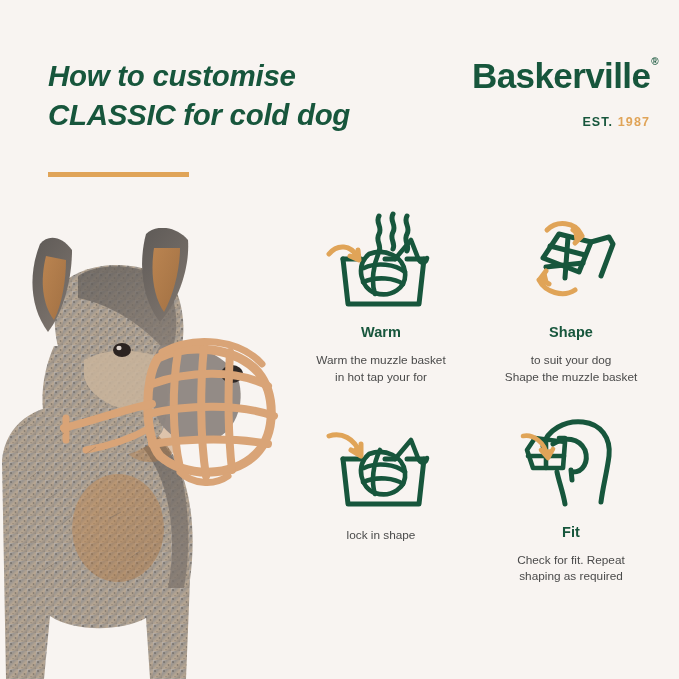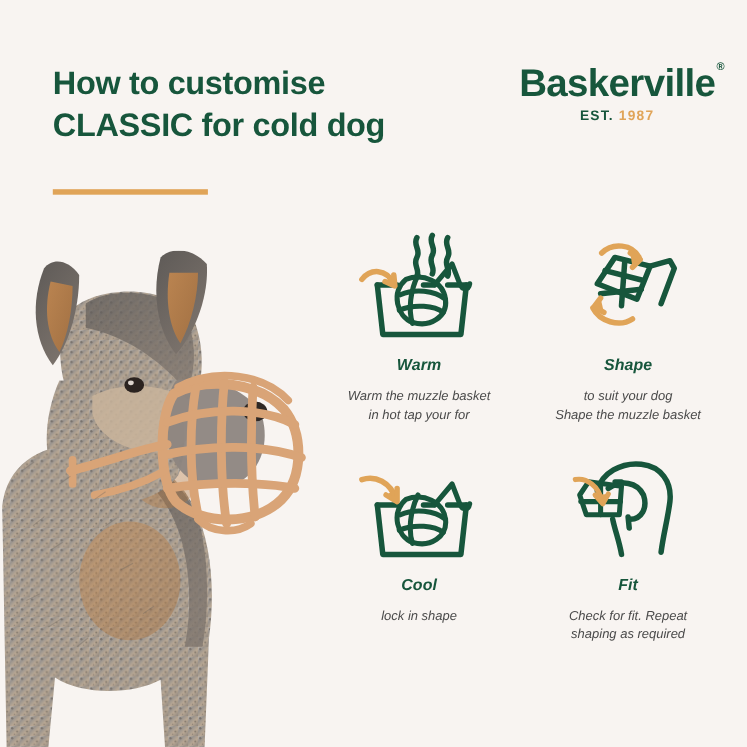--- a/index.html
+++ b/index.html
@@ -12,37 +12,37 @@
   }
   .page { position:absolute; inset:0; }
 
   
   .logo { position:absolute; left:472px; top:34px; width:180px; text-align:center; }
   .logo-word {
     font-size:35px; font-weight:700; color:#17563C; letter-spacing:-0.6px;
     line-height:1; position:relative; display:inline-block; white-space:nowrap;margin-top:24px;
   }
   .logo-reg { font-size:10px; vertical-align:super; font-weight:700; position:relative; top:-10px; left:1px; }
-  .logo-est { margin-top:5px; font-size:12.5px; font-weight:700; letter-spacing:1.1px; color:#17563C; padding-right:2px; }
+  .logo-est { margin-top:22px; font-size:12.5px; font-weight:700; letter-spacing:1.1px; color:#17563C; text-align:right; padding-right:2px; }
   .logo-year { color:#E0A458; }
 
   
   .headline {
     position:absolute; left:48px; top:57px; width:360px;
-    font-size:29.5px; font-weight:700; color:#17563C; line-height:1.31; letter-spacing:-0.3px;
+    font-size:29.5px; font-weight:700; color:#17563C; line-height:1.31; letter-spacing:-0.3px;font-style:italic;
   }
   .rule { position:absolute; left:48px; top:172px; width:141px; height:5px; background:#E0A458; }
 
   
   .dog-wrap { position:absolute; left:0px; top:228px; width:292px; height:451px; }
   .dog-svg { width:100%; height:100%; display:block; }
 
   
   .steps { position:absolute; left:286px; top:210px; width:380px; }
-  .step-row { display:flex;font-style:italic; }
+  .step-row { display:flex; }
   .step { width:190px; text-align:center; }
   .step-icon { height:105px; display:flex; align-items:flex-end; justify-content:center; }
   .step-icon svg { display:block; }
   .step-title { font-size:14.5px; font-weight:700; color:#17563C; margin-top:9px; letter-spacing:0.1px; }
   .step-body { font-size:11.8px; color:#4A4A4A; line-height:1.42; margin-top:12px; }
   .step-body div { white-space:nowrap; }
   .row-2 { margin-top:24px; }
 </style>
 </head>
 <body>
@@ -230,21 +230,20 @@
               <path d="M46 44 C 62 38, 80 46, 82 62 C 84 78, 68 88, 52 83
                        C 38 78, 32 56, 46 44 Z"></path>
               <path d="M41 58 C 54 52, 72 54, 82 62"></path>
               <path d="M40 72 C 54 66, 72 68, 80 74"></path>
               <path d="M57 40 C 50 54, 48 72, 52 84"></path>
             </g>
             <path d="M6 26 C 18 22, 32 28, 37 44" stroke="#E0A458" stroke-width="5"></path>
             <path d="M28 40 L 38 46 L 38 34" stroke="#E0A458" stroke-width="5" fill="#E0A458"></path>
           </svg>
         </div>
-        <div class="step-title">Cool</div>
         <div class="step-body">
           <div>lock in shape</div>
         </div>
       </div>
 
       <div class="step">
         <div class="step-icon">
           <svg width="116" height="105" viewBox="0 0 116 105" fill="none" stroke="#17563C" stroke-width="5" stroke-linecap="round" stroke-linejoin="round">
 
             <g>

